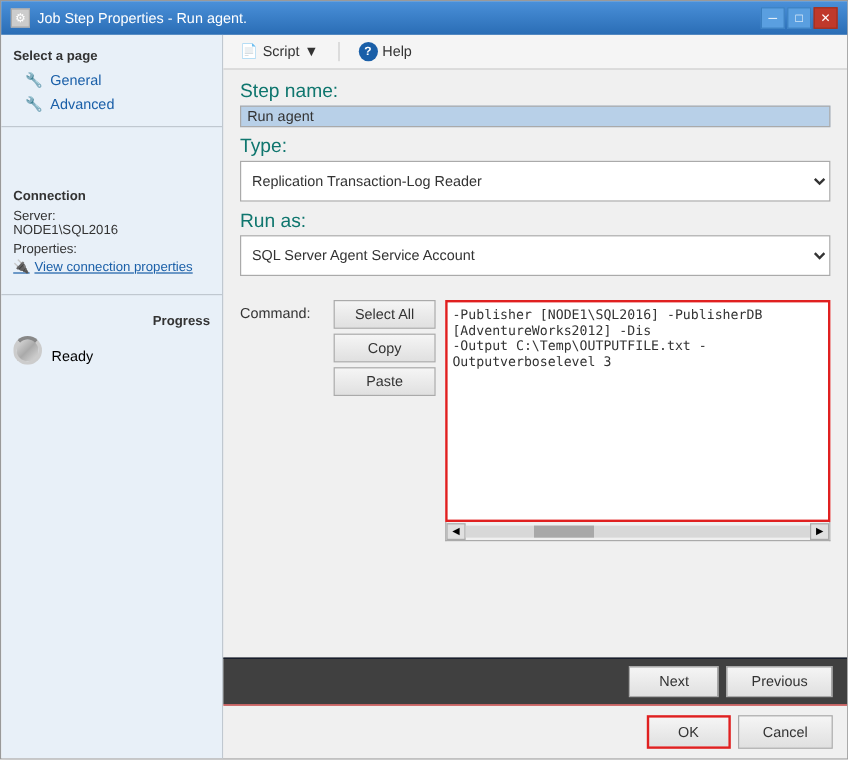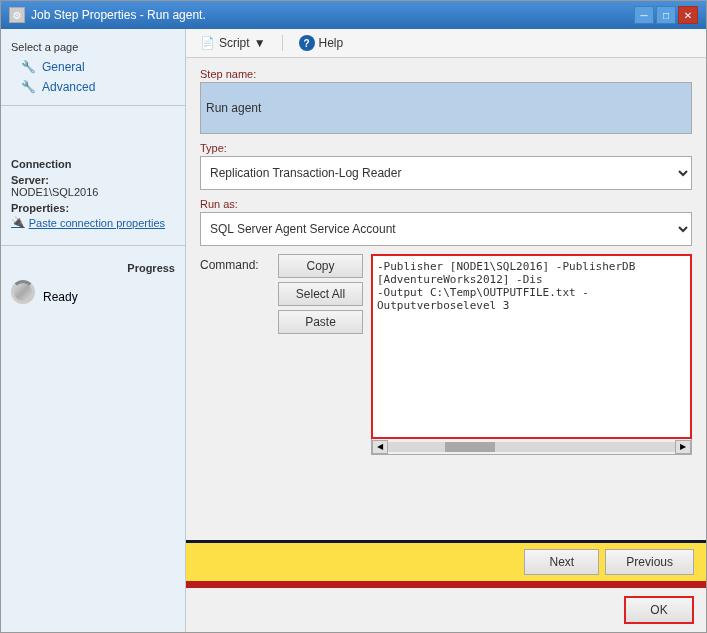--- a/index.html
+++ b/index.html
@@ -79,21 +79,21 @@
       background: #e8f0f8;
       border-right: 1px solid #c0c8d0;
       display: flex;
       flex-direction: column;
       padding: 8px 0;
       flex-shrink: 0;
     }
 
     .sidebar-section-title {
       font-size: 11px;
-      font-weight: normal;
+      font-weight: bold;
       color: #333;
       padding: 4px 10px 4px 10px;
     }
 
     .sidebar-item {
       display: flex;
       align-items: center;
       padding: 3px 10px 3px 20px;
       cursor: pointer;
       color: #1a5fa8;
@@ -114,21 +114,21 @@
     .sidebar-connection .conn-title {
       font-weight: bold;
       font-size: 11px;
       color: #333;
       margin-bottom: 4px;
       margin-top: 36px;
     }
 
     .sidebar-connection .conn-label {
       font-size: 11px;
-      font-weight: bold;
+      font-weight: normal;
       color: #333;
     }
 
     .sidebar-connection .conn-value {
       font-size: 11px;
       color: #333;
       margin-bottom: 4px;
     }
 
     .view-conn-props {
@@ -212,48 +212,49 @@
     .form-area {
       flex: 1;
       padding: 10px 14px;
       overflow-y: auto;
       display: flex;
       flex-direction: column;
       gap: 8px;
     }
 
     .form-label {
-      font-size: 11px;
-      color: #7f1d1d;
+      font-size: 16px;
+      color: #0f766e;
       margin-bottom: 2px;
     }
 
     .form-input {
       width: 100%;
-      padding: 18px 5px;
+      padding: 1px 5px;
       border: 1px solid #aaa;
       font-size: 12px;
       background: #b8d0e8;
       color: #333;
     }
 
     .form-select {
       width: 100%;
       padding: 8px 5px;
       border: 1px solid #aaa;
       font-size: 12px;
       background: white;
       color: #333;
       appearance: auto;
     }
 
     .command-row {
       display: flex;
       gap: 8px;
       align-items: flex-start;
+      margin-top: 12px;
     }
 
     .command-label {
       font-size: 12px;
       color: #333;
       width: 70px;
       flex-shrink: 0;
       padding-top: 4px;
     }
 
@@ -282,21 +283,21 @@
       padding: 4px 8px;
       border: 1px solid #aaa;
       background: linear-gradient(to bottom, #f5f5f5, #e0e0e0);
       cursor: pointer;
       font-size: 12px;
       color: #333;
       text-align: center;
     }
 
     .bottom-bar {
-      border-top: 7px solid #b91c1c;
+      border-top: 1px solid #b91c1c;
       padding: 8px 12px;
       display: flex;
       justify-content: flex-end;
       gap: 6px;
       background: #f0f0f0;
       flex-shrink: 0;
     }
 
     .bottom-btn {
       padding: 5px 20px;
@@ -366,21 +367,21 @@
 
       <div class="sidebar-divider"></div>
 
       <div class="sidebar-connection">
         <div class="conn-title">Connection</div>
         <div class="conn-label">Server:</div>
         <div class="conn-value">NODE1\SQL2016</div>
         <div class="conn-label">Properties:</div>
         <div class="view-conn-props">
           <span>🔌</span>
-          <span>Paste connection properties</span>
+          <span>View connection properties</span>
         </div>
       </div>
 
       <div class="sidebar-divider"></div>
 
       <div class="progress-section">
         <div class="progress-title">Progress</div>
         <div class="progress-row">
           <div class="progress-spinner"></div>
           <span>Ready</span>
@@ -421,43 +422,44 @@
           <div class="form-label">Run as:</div>
           <select class="form-select">
             <option>SQL Server Agent Service Account</option>
           </select>
         </div>
 
         <div class="command-row">
           <div class="command-label">Command:</div>
           <div style="display:flex;gap:8px;flex:1;">
             <div class="cmd-buttons">
+              <button class="cmd-btn">Select All</button>
               <button class="cmd-btn">Copy</button>
-              <button class="cmd-btn">Select All</button>
               <button class="cmd-btn">Paste</button>
             </div>
             <div style="flex:1;display:flex;flex-direction:column;">
               <textarea class="command-textarea" style="">-Publisher [NODE1\SQL2016] -PublisherDB [AdventureWorks2012] -Dis
 -Output C:\Temp\OUTPUTFILE.txt -Outputverboselevel 3</textarea>
               <div style="display:flex;align-items:center;border:1px solid #aaa;border-top:none;height:16px;background:#f0f0f0;">
                 <div class="scroll-arrow">◀</div>
                 <div style="flex:1;height:10px;background:#d8d8d8;position:relative;">
                   <div style="width:50px;height:10px;background:#a8a8a8;position:absolute;left:20%;"></div>
                 </div>
                 <div class="scroll-arrow">▶</div>
               </div>
             </div>
           </div>
         </div>
       </div>
 
       <div style="display:flex;flex-direction:column;">
-        <div style="display:flex;justify-content:flex-end;gap:6px;padding:6px 12px;border-top:3px solid #0f172a;background:#fde047;">
+        <div style="display:flex;justify-content:flex-end;gap:6px;padding:6px 12px;border-top:1px solid #0f172a;background:#404040;">
           <button class="nav-btn">Next</button>
           <button class="nav-btn">Previous</button>
         </div>
         <div class="bottom-bar">
           <button class="bottom-btn ok-btn">OK</button>
+          <button class="bottom-btn">Cancel</button>
         </div>
       </div>
     </div>
   </div>
 </div>
 
 </body></html>

